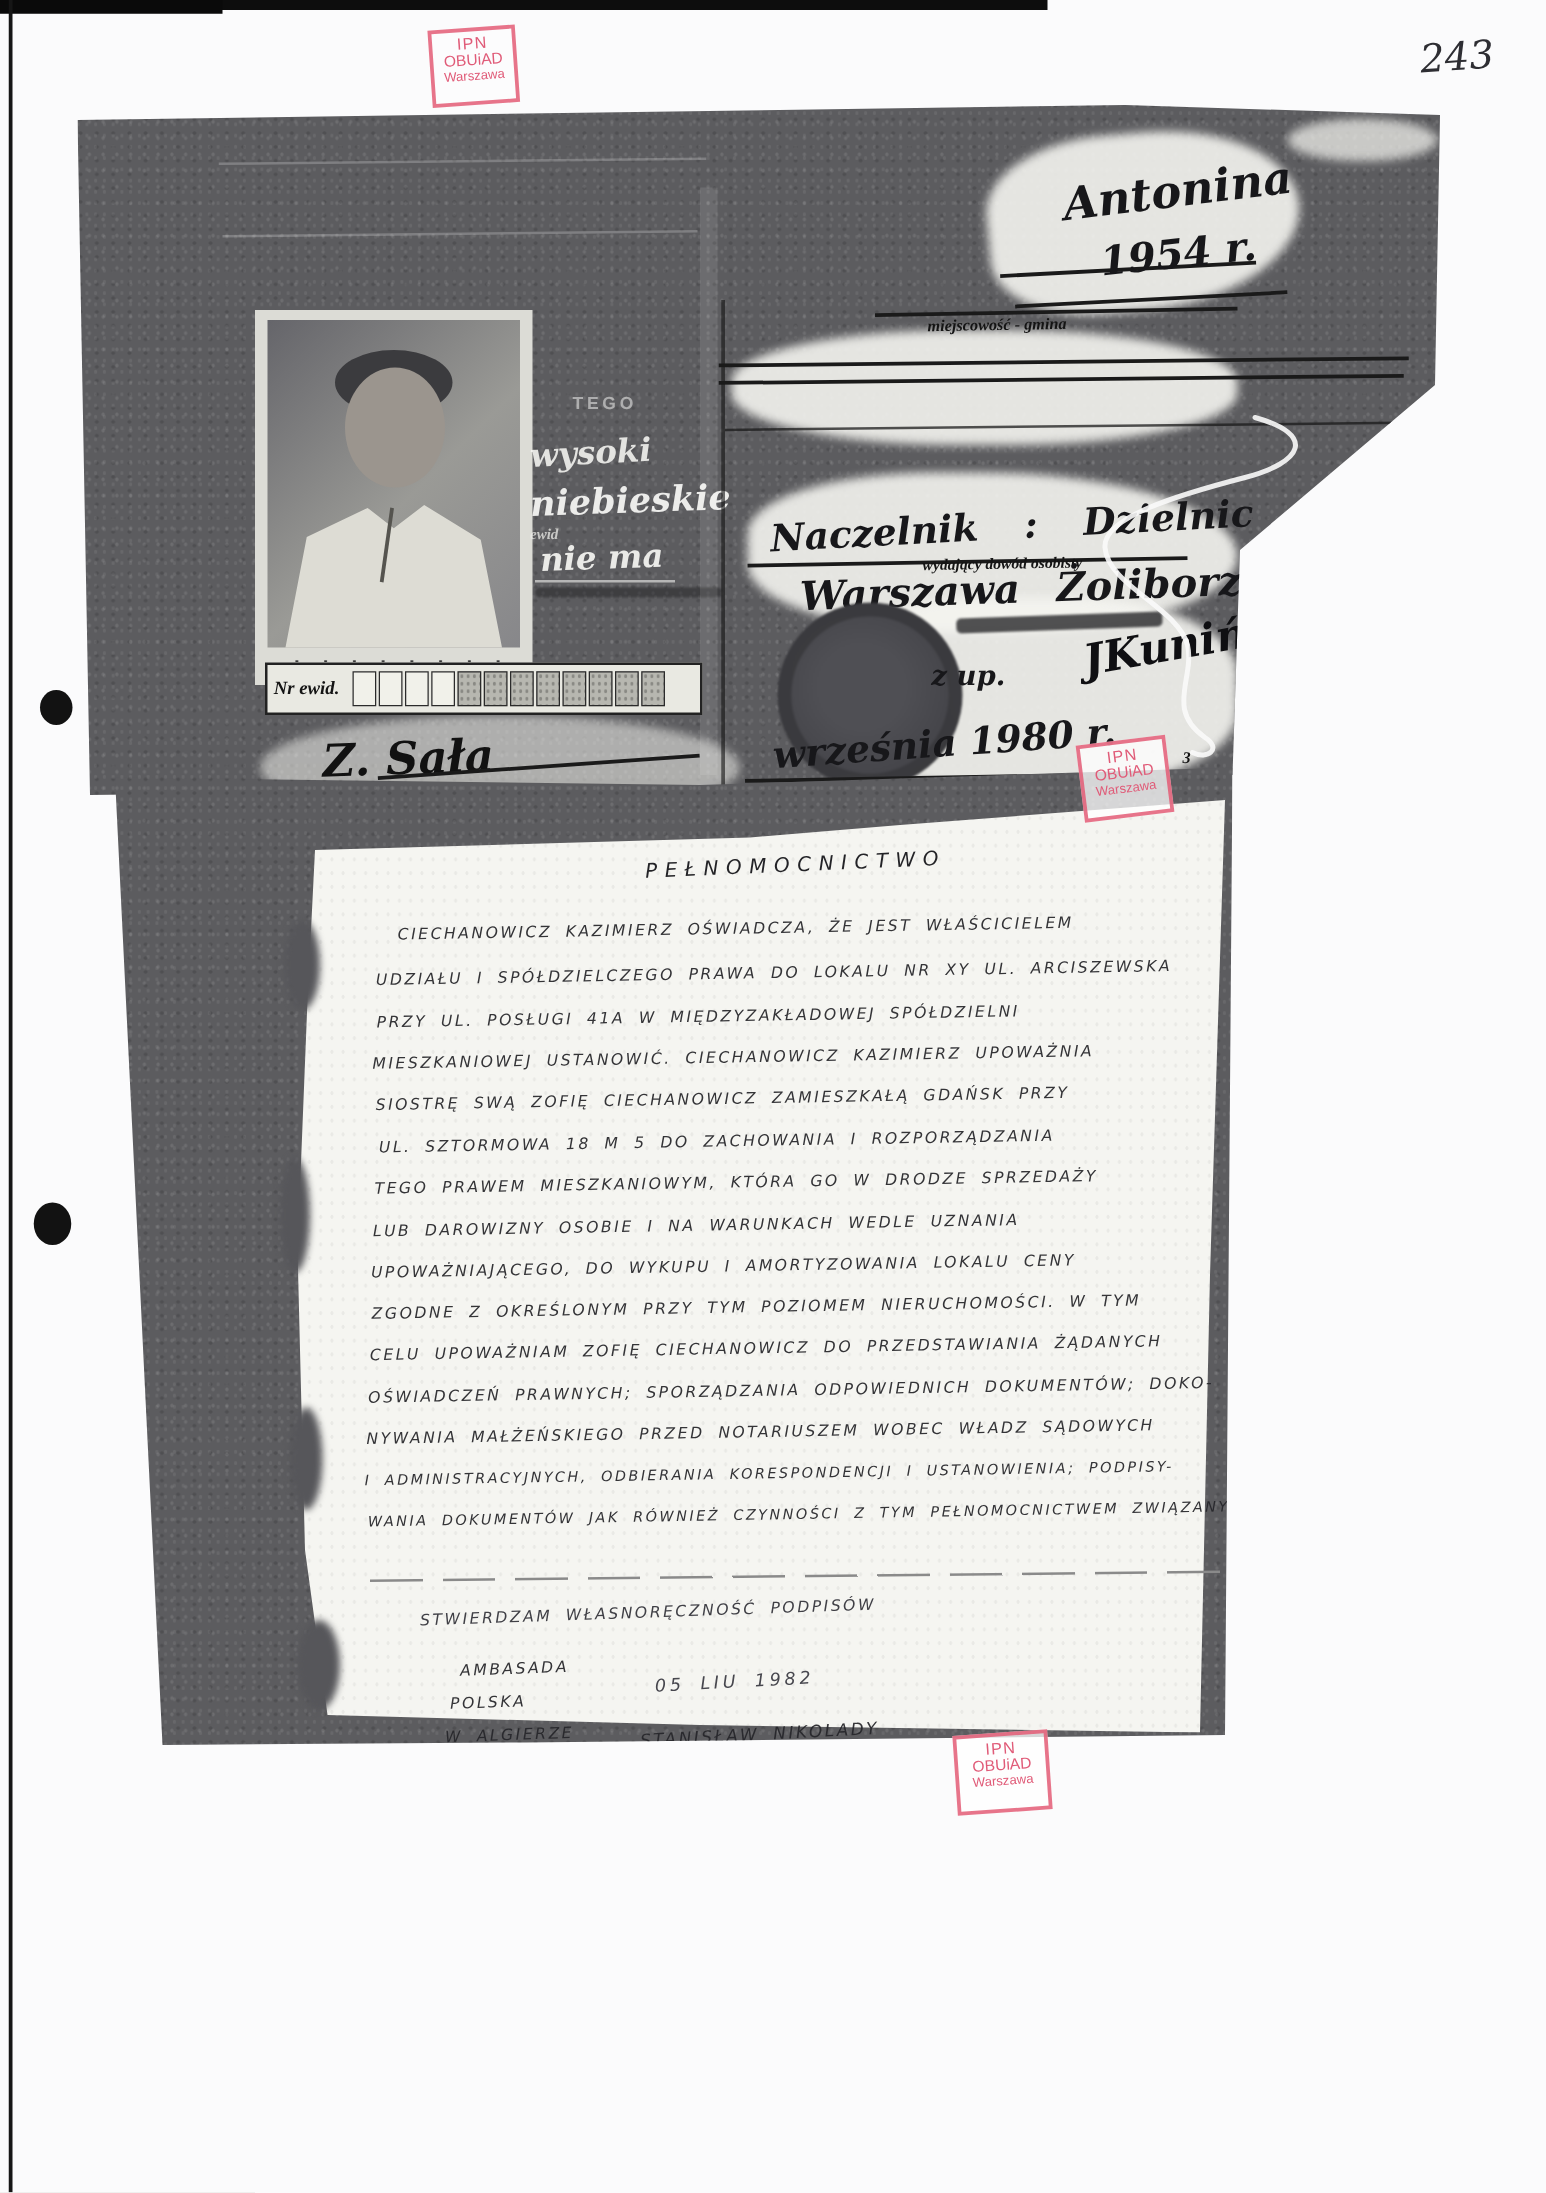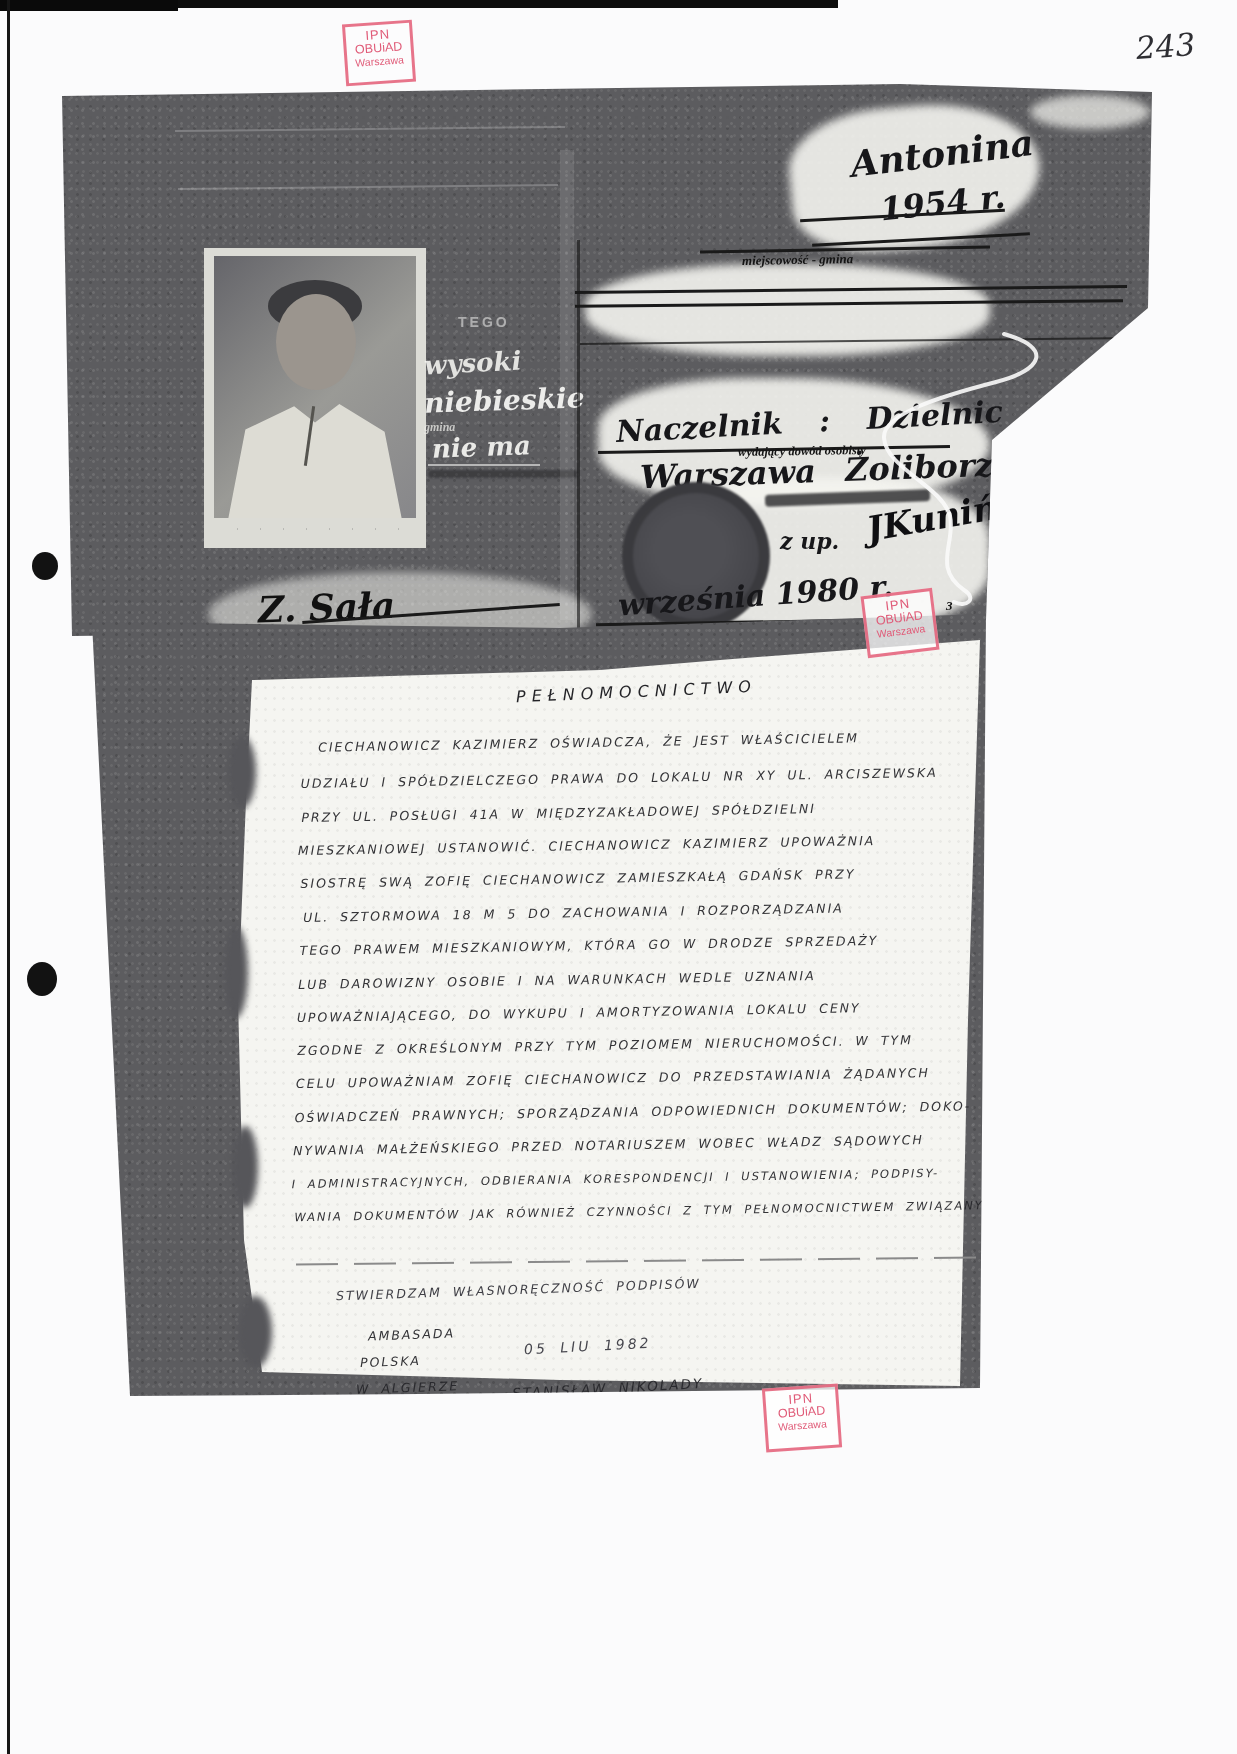--- a/index.html
+++ b/index.html
@@ -88,21 +88,21 @@
              clip-path:polygon(0 100%,10% 22%,38% 2%,50% 16%,64% 0,90% 24%,100% 100%);"></div>
         <div class="abs" style="left:94px;top:150px;width:3px;height:60px;background:#55544f;transform:rotate(8deg);"></div>
       </div>
       <div class="abs" style="left:22px;top:278px;width:180px;height:6px;
            background-image:radial-gradient(#333 1.6px, transparent 2px);background-size:23px 6px;"></div>
     </div>
 
     <div class="abs negtext" style="left:458px;top:314px;font-size:14px;font-weight:bold;letter-spacing:3px;color:rgba(240,240,238,.55);">TEGO</div>
     <div class="abs script negtext" style="left:424px;top:348px;font-size:26px;color:rgba(246,246,243,.88);transform:rotate(-3deg);">wysoki</div>
     <div class="abs script negtext" style="left:424px;top:384px;font-size:28px;color:rgba(249,249,246,.92);transform:rotate(-2deg);">niebieskie</div>
-    <div class="abs printlbl negtext" style="left:424px;top:420px;font-size:12px;color:rgba(236,236,232,.75);">gmina</div>
+    <div class="abs printlbl negtext" style="left:424px;top:420px;font-size:12px;color:rgba(236,236,232,.75);">ewid</div>
     <div class="abs script negtext" style="left:432px;top:432px;font-size:26px;color:rgba(249,249,246,.9);transform:rotate(-2deg);">nie ma</div>
     <div class="abs" style="left:428px;top:464px;width:112px;height:2px;background:rgba(242,242,240,.6);"></div>
     <div class="abs smudge" style="left:428px;top:470px;width:150px;height:8px;opacity:.6;"></div>
 
     <div class="abs" style="left:560px;top:150px;width:14px;height:470px;background:rgba(255,255,255,.10);"></div>
     <div class="abs" style="left:577px;top:240px;width:2.5px;height:396px;background:rgba(18,18,18,.6);"></div>
 
     <div class="abs script" style="left:850px;top:132px;font-size:36px;transform:rotate(-7deg);">Antonina</div>
     <div class="abs rule" style="left:800px;top:214px;width:205px;height:3px;transform:rotate(-3deg);"></div>
     <div class="abs script" style="left:880px;top:184px;font-size:32px;transform:rotate(-6deg);">1954 r.</div>
@@ -118,30 +118,47 @@
     <div class="abs script" style="left:616px;top:404px;font-size:30px;word-spacing:26px;transform:rotate(-3deg);">Naczelnik : Dzielnic</div>
     <div class="abs rule" style="left:598px;top:448px;width:352px;height:2.5px;transform:rotate(-1deg);"></div>
     <div class="abs printlbl" style="left:738px;top:444px;font-size:12.5px;transform:rotate(-1deg);">wydający dowód osobisty</div>
     <div class="abs script" style="left:640px;top:452px;font-size:32px;word-spacing:18px;transform:rotate(-2deg);">Warszawa Żoliborz</div>
     <div class="abs smudge" style="left:765px;top:492px;width:165px;height:12px;transform:rotate(-2deg);"></div>
 
     <div class="abs" style="left:622px;top:482px;width:148px;height:148px;border-radius:50%;
          border:11px solid rgba(56,56,60,.85);background:radial-gradient(circle at 45% 45%,#4f4f54 35%,#3e3e43 100%);
          box-sizing:border-box;filter:blur(1px);"></div>
 
-    <div class="abs script" style="left:780px;top:528px;font-size:22px;">z up.</div>
+    <div class="abs script" style="left:745px;top:528px;font-size:22px;">z up.</div>
     <div class="abs script" style="left:866px;top:498px;font-size:34px;transform:rotate(-10deg);color:#0f0f12;">JKuniń</div>
     <div class="abs script" style="left:618px;top:578px;font-size:30px;transform:rotate(-4deg);">września 1980 r.</div>
     <div class="abs rule" style="left:596px;top:620px;width:378px;height:2.5px;transform:rotate(-1deg);"></div>
     <div class="abs printlbl" style="left:946px;top:598px;font-size:13px;">3</div>
 
     <svg class="abs" style="left:846px;top:318px;" width="230" height="300" viewBox="0 0 230 300">
       <path d="M158 16 C 208 30, 196 52, 150 64 C 96 78, 36 96, 38 120 C 40 150, 96 168, 104 198 C 110 224, 86 250, 118 272 C 132 281, 120 290, 108 284" fill="none" stroke="rgba(250,250,250,.9)" stroke-width="4" stroke-linecap="round"></path>
     </svg>
 
+    <div class="abs" style="left:212px;top:530px;width:350px;height:42px;background:#e9e9e2;border:2.5px solid #222;box-sizing:border-box;display:flex;align-items:center;padding:0 5px;">
+      <span class="printlbl" style="font-size:15px;margin-right:10px;">Nr ewid.</span>
+      <span class="idcells">
+        <span class="cell"></span>
+          <span class="cell"></span>
+          <span class="cell"></span>
+          <span class="cell"></span>
+          <span class="cell noisy"></span>
+          <span class="cell noisy"></span>
+          <span class="cell noisy"></span>
+          <span class="cell noisy"></span>
+          <span class="cell noisy"></span>
+          <span class="cell noisy"></span>
+          <span class="cell noisy"></span>
+          <span class="cell noisy"></span>
+      </span>
+    </div>
 
     <div class="abs script" style="left:258px;top:586px;font-size:36px;transform:rotate(-2deg);color:#111;">Z. Sała</div>
     <div class="abs rule" style="left:302px;top:612px;width:258px;height:2.5px;transform:rotate(-4deg);"></div>
     <div class="abs rule" style="left:215px;top:632px;width:350px;height:3px;transform:rotate(-1.2deg);"></div>
     <div class="abs printlbl" style="left:304px;top:638px;font-size:15px;">Własnoręczny podpis</div>
     <div class="abs printlbl" style="left:221px;top:634px;font-size:14px;">2</div>
   </div>
 
   <div class="abs dark" style="left:0;top:0;width:1237px;height:1754px;
        clip-path:polygon(92px 622px,560px 628px,986px 614px,980px 1388px,420px 1394px,130px 1396px);">

